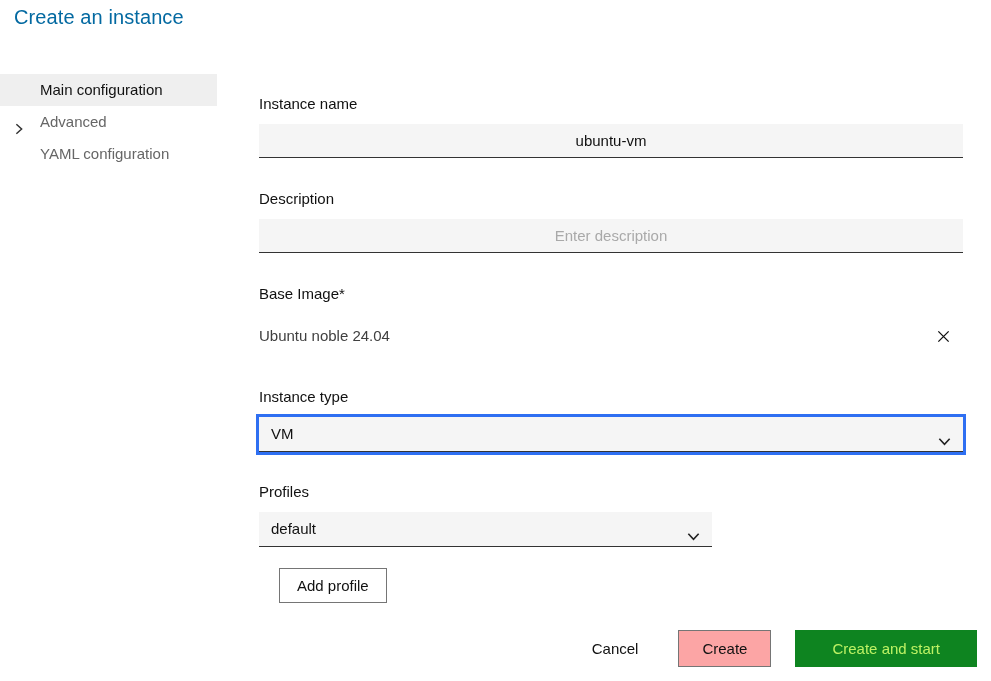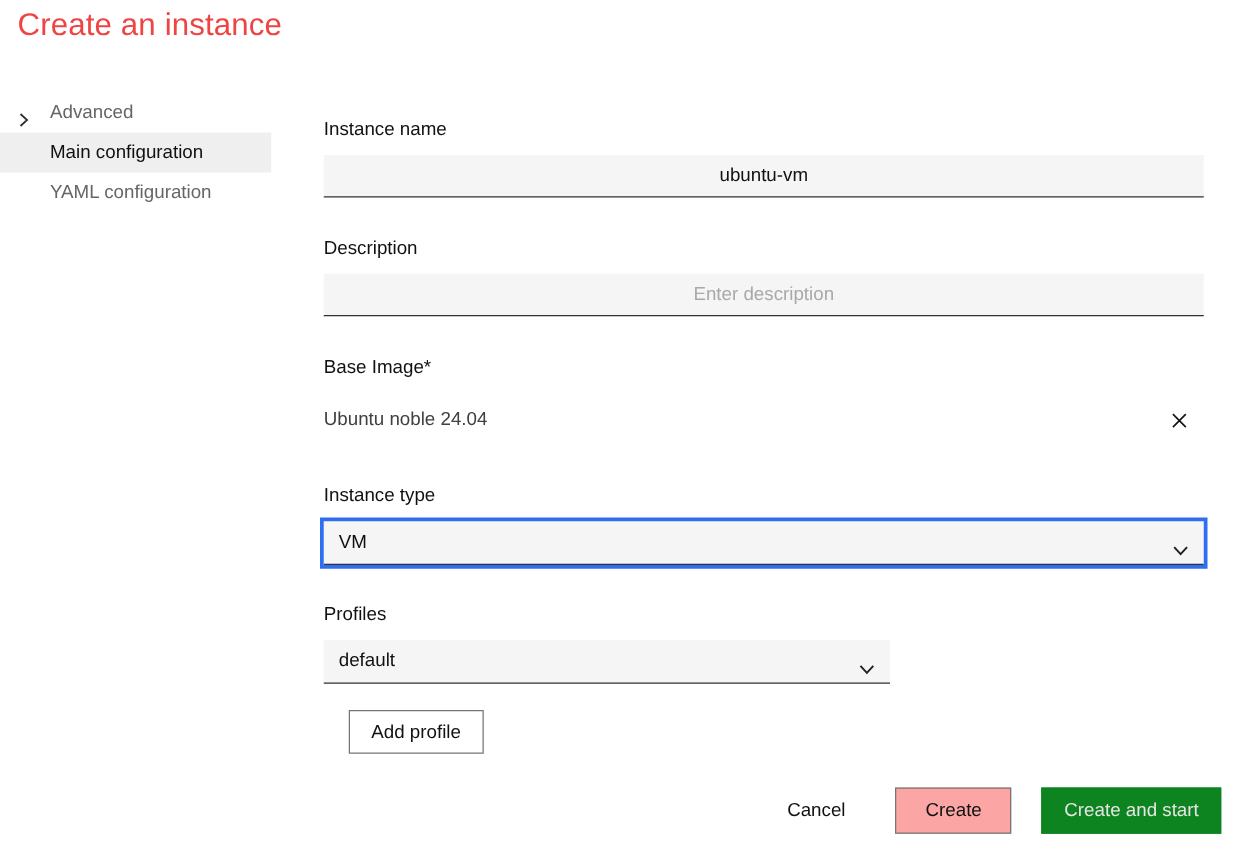--- a/index.html
+++ b/index.html
@@ -4,21 +4,21 @@
 <style>
   * { box-sizing: border-box; }
   html,body { margin:0; padding:0; }
   body {
     width: 991px; height: 681px; background: #fff; position: relative;
     font-family: "Liberation Sans", sans-serif; color: #111;
     overflow: hidden;
   }
   .page-title {
     position: absolute; left: 14px; top: 6px; margin: 0;
-    font-size: 25px; font-weight: 400; color: #ef4444; letter-spacing: .1px;
+    font-size: 20px; font-weight: 400; color: #0369a1; letter-spacing: .1px;
   }
   
   .sidebar { position: absolute; left: 0; top: 74px; width: 217px; }
   .nav-item {
     position: relative; height: 32px; line-height: 32px;
     font-size: 15px; color: #666; cursor: pointer; white-space: nowrap;
   }
   .nav-item.active { background: #efefef; color: #111; }
   .nav-label { display: block; padding-left: 40px; }
   .chev-right {
@@ -74,39 +74,39 @@
     position: absolute; top: 630px; right: 14px;
     display: flex; align-items: center; gap: 4px;
   }
   .btn-text {
     background: none; border: 0; height: 37px; padding: 0 16px; color: #111;
   }
   .btn-outline {
     background: #fca5a5; border: 1px solid #757575; height: 37px; padding: 0 23px; color: #111;
   }
   .btn-positive {
-    background: #0e8420; border: 1px solid #0e8420; height: 37px; padding: 0 17px; color: #e5e5e5;
+    background: #0e8420; border: 1px solid #0e8420; height: 37px; padding: 0 36px; color: #bef264;
   }
 </style>
 </head>
 <body>
 
 <h1 class="page-title">Create an instance</h1>
 
 <nav class="sidebar">
+  <div class="nav-item active">
+    <span class="nav-label">Main configuration</span>
+  </div>
   <div class="nav-item">
     <span class="chev-right">
       <svg viewBox="0 0 16 16" fill="none" stroke="currentColor" stroke-width="1.7">
           <path d="M5 2.5 L11 8 L5 13.5"></path>
         </svg>
     </span>
     <span class="nav-label">Advanced</span>
-  </div>
-  <div class="nav-item active">
-    <span class="nav-label">Main configuration</span>
   </div>
   <div class="nav-item">
     <span class="nav-label">YAML configuration</span>
   </div>
 </nav>
 
 <main class="form">
 
   <label class="f-label lbl-name">Instance name</label>
   <input class="text-input inp-name" type="text" value="ubuntu-vm" style="">

